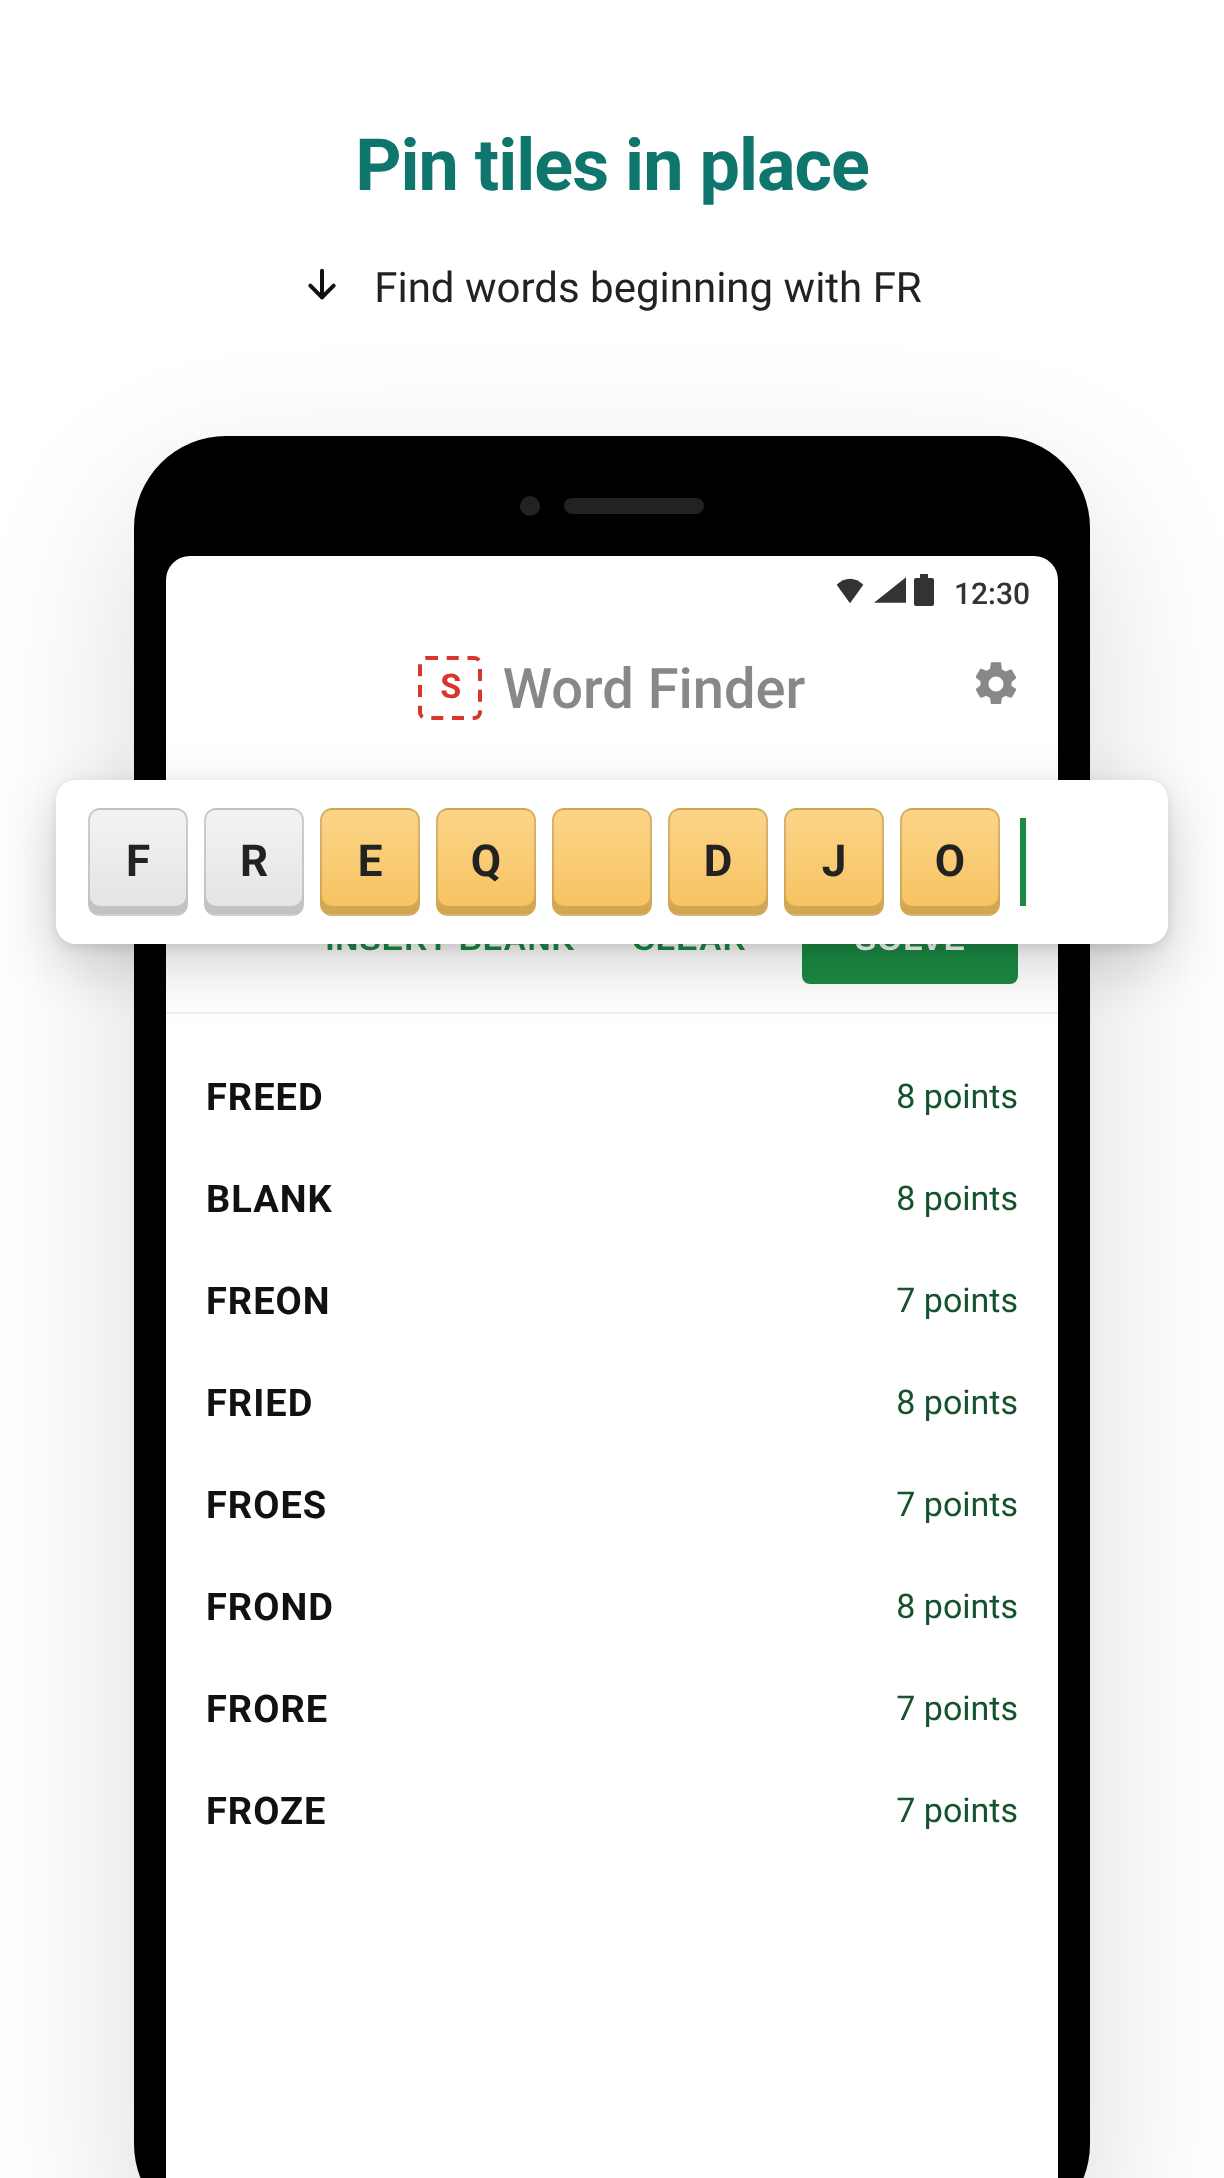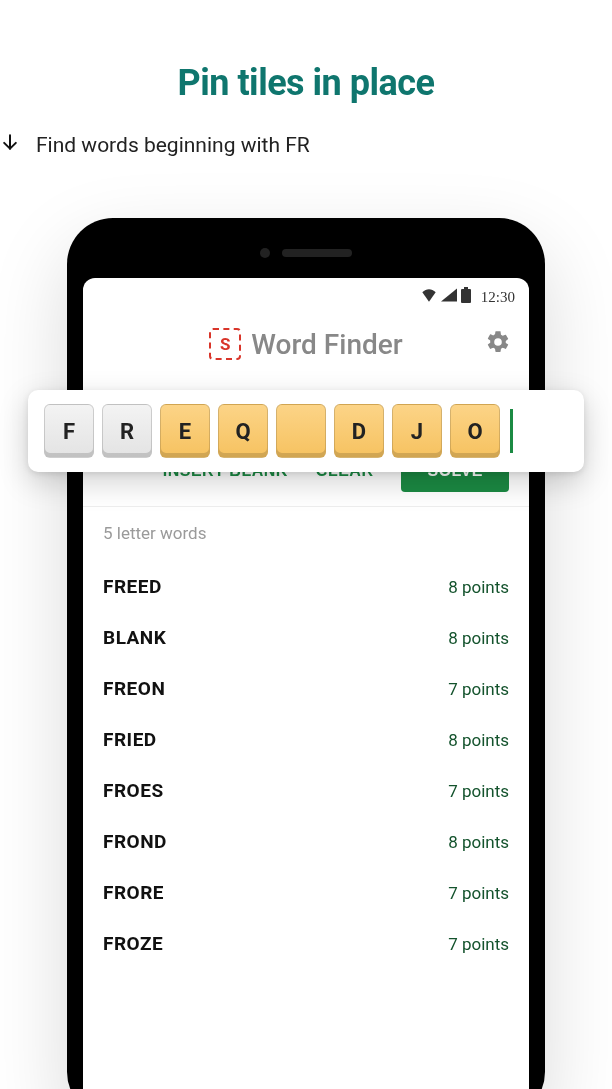--- a/index.html
+++ b/index.html
@@ -15,21 +15,21 @@
     text-align: center;
     font-size: 36px;
     font-weight: 700;
     color: #0f766e;
     margin-top: 62px;
     letter-spacing: -0.5px;
   }
   .subhead {
     display: flex;
     align-items: center;
-    justify-content: flex-start;
+    justify-content: center;
     gap: 16px;
     margin-top: 28px;
     font-size: 21px;
     color: #222;
   }
   .subhead svg { flex-shrink: 0; }
 
   .phone-wrap {
     position: absolute;
     left: 50%;
@@ -70,21 +70,20 @@
   }
   .status-bar {
     height: 38px;
     display: flex;
     align-items: center;
     justify-content: flex-end;
     padding: 0 14px;
     gap: 4px;
     font-size: 15px;
     color: #333;
-    font-family: Liberation Serif, serif;
   }
   .status-bar .clock { margin-left: 6px; font-weight: 500; }
 
   .app-header {
     height: 56px;
     display: flex;
     align-items: center;
     justify-content: center;
     position: relative;
     padding: 0 16px;
@@ -271,21 +270,20 @@
         </span>
       </div>
 
       <div class="actions">
         <button class="flat-btn">INSERT BLANK</button>
         <button class="flat-btn">CLEAR</button>
         <button class="solve-btn">SOLVE</button>
       </div>
 
       <div class="results">
-        <div class="section-label">5 letter words</div>
         <div id="results-rows">
             <div class="result-row">
               <span class="result-word">FREED</span>
               <span class="result-points">8 points</span>
             </div>
             <div class="result-row">
               <span class="result-word">BLANK</span>
               <span class="result-points">8 points</span>
             </div>
             <div class="result-row">

